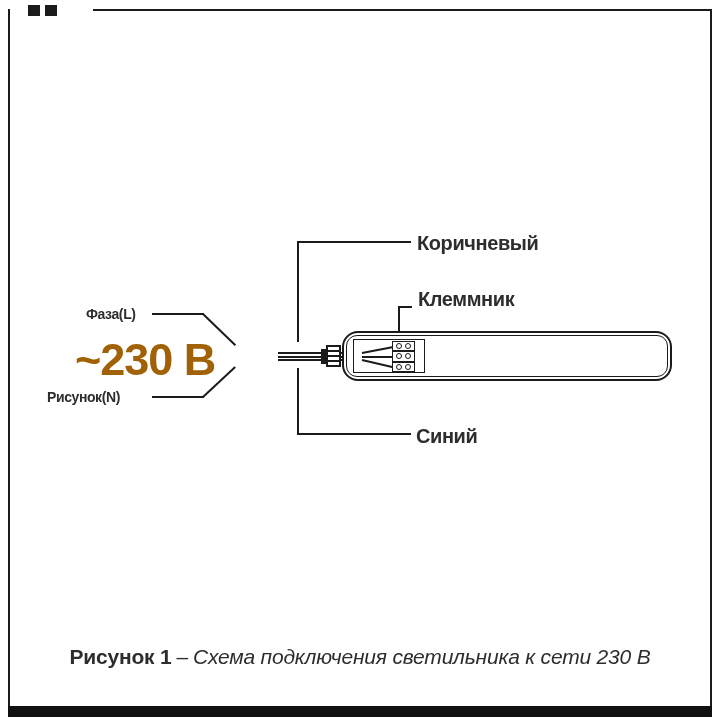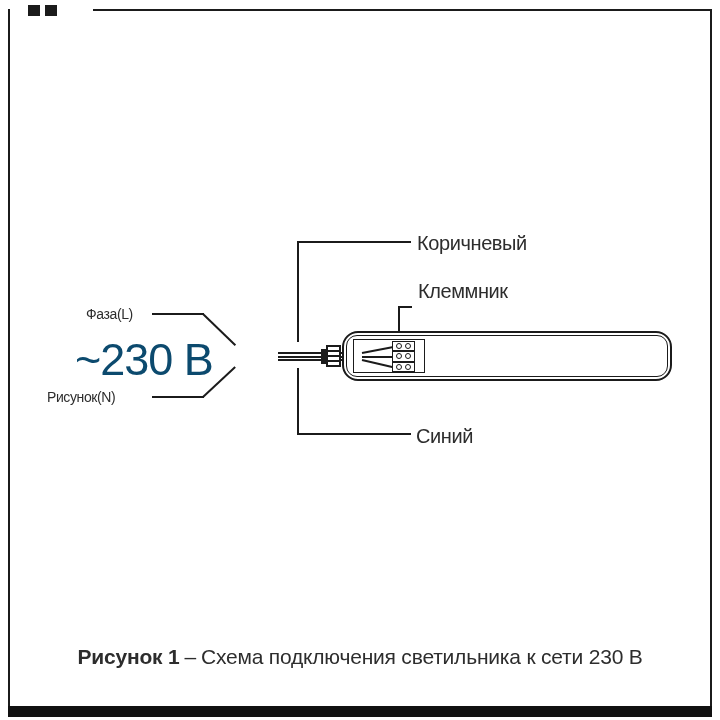--- a/index.html
+++ b/index.html
@@ -8,27 +8,27 @@
   }
   html,body{margin:0;padding:0;background:#fff;}
   .page{
     position:relative;width:720px;height:720px;background:#ffffff;overflow:hidden;
     font-family:"Liberation Sans", sans-serif;color:var(--text);
   }
   
   .ln{position:absolute;background:var(--ink);}
   .rot{transform-origin:0 50%;}
   
-  .lbl{position:absolute;white-space:nowrap;color:var(--text);font-weight:400;letter-spacing:-0.4px;text-align:center;}
+  .lbl{position:absolute;white-space:nowrap;color:var(--text);font-weight:700;letter-spacing:-0.4px;text-align:center;}
   .lbl-20{font-size:20px;line-height:22px;}
   .lbl-19{font-size:19px;line-height:21px;}
   .lbl-17{font-size:14px;line-height:19px;}
   .voltage{
     position:absolute;left:75px;top:337px;font-size:45px;line-height:46px;
-    font-weight:400;letter-spacing:-1px;color:#0c4a6e;white-space:nowrap;
+    font-weight:700;letter-spacing:-1px;color:#a16207;white-space:nowrap;
   }
   
   .frame-sq{position:absolute;width:12px;height:11px;background:var(--ink);}
   .bottom-bar{position:absolute;left:8px;top:706px;width:704px;height:11px;background:#111;}
   
   .lum-outer{
     position:absolute;left:342px;top:331px;width:330px;height:50px;
     border:2.5px solid var(--ink);border-radius:16px;box-sizing:border-box;background:#fff;
   }
   .lum-inner{
@@ -52,21 +52,21 @@
     border:2px solid var(--ink);box-sizing:border-box;
     background:repeating-linear-gradient(180deg,#ffffff 0 3px,var(--ink) 3px 5px);
   }
   
   .caption{
     position:absolute;left:0;top:645px;width:720px;text-align:center;
     font-size:21px;line-height:24px;color:#2d2d2d;letter-spacing:-0.2px;
   }
   .caption .fig{font-weight:700;text-align:right;}
   .caption .dash{font-weight:400;margin:0 5px;}
-  .caption .txt{font-weight:400;}
+  .caption .txt{font-weight:400;font-style:italic;}
 </style>
 </head>
 <body>
 
 <div class="page">
 
   <div class="frame-sq" style="left:28px;top:5px;"></div>
   <div class="frame-sq" style="left:45px;top:5px;"></div>
   <div class="ln" style="left:93px;top:9px;width:619px;height:2px;"></div>
   <div class="ln" style="left:8px;top:9px;width:2px;height:699px;"></div>
@@ -76,21 +76,21 @@
   <div class="ln" style="left:297px;top:241px;width:114px;height:2px;"></div>
   <div class="ln" style="left:297px;top:241px;width:2px;height:101px;"></div>
   <div class="ln" style="left:297px;top:368px;width:2px;height:66px;"></div>
   <div class="ln" style="left:297px;top:433px;width:114px;height:2px;"></div>
 
   <div class="lbl lbl-20" style="left:417px;top:232px;">Коричневый</div>
   <div class="lbl lbl-20" style="left:416px;top:425px;">Синий</div>
 
   <div class="ln" style="left:398px;top:306px;width:14px;height:2px;"></div>
   <div class="ln" style="left:398px;top:306px;width:2px;height:45px;"></div>
-  <div class="lbl lbl-20" style="left:418px;top:280px;">Клеммник</div>
+  <div class="lbl lbl-20" style="left:418px;top:288px;">Клеммник</div>
 
   <div class="lbl lbl-17" style="left:86px;top:305px;">Фаза(L)</div>
   <div class="ln" style="left:152px;top:313px;width:52px;height:2px;"></div>
   <div class="ln rot" style="left:203px;top:313px;width:45px;height:2px;transform:rotate(44deg);"></div>
 
   <div class="voltage">~230 В</div>
 
   <div class="lbl lbl-17" style="left:47px;top:388px;">Рисунок(N)</div>
   <div class="ln" style="left:152px;top:396px;width:52px;height:2px;"></div>
   <div class="ln rot" style="left:203px;top:396px;width:44px;height:2px;transform:rotate(-43deg);"></div>

